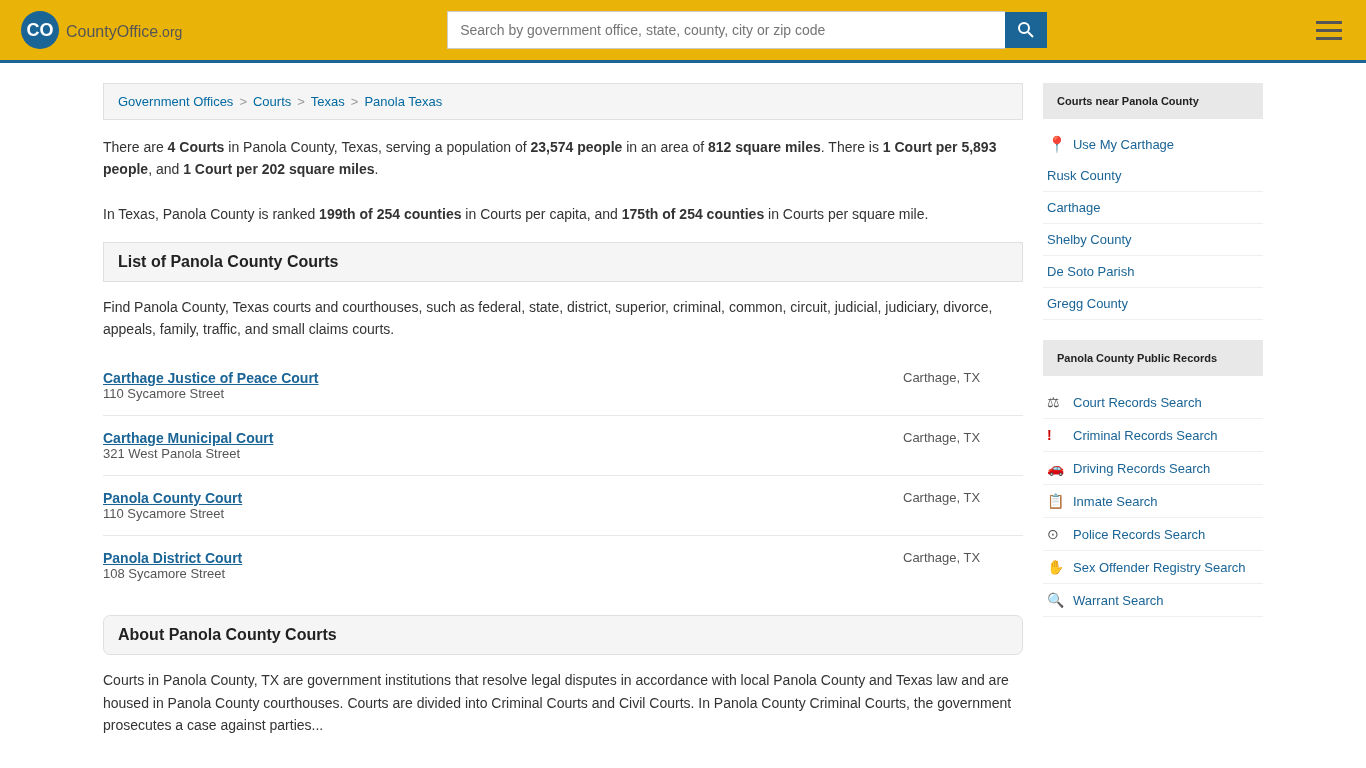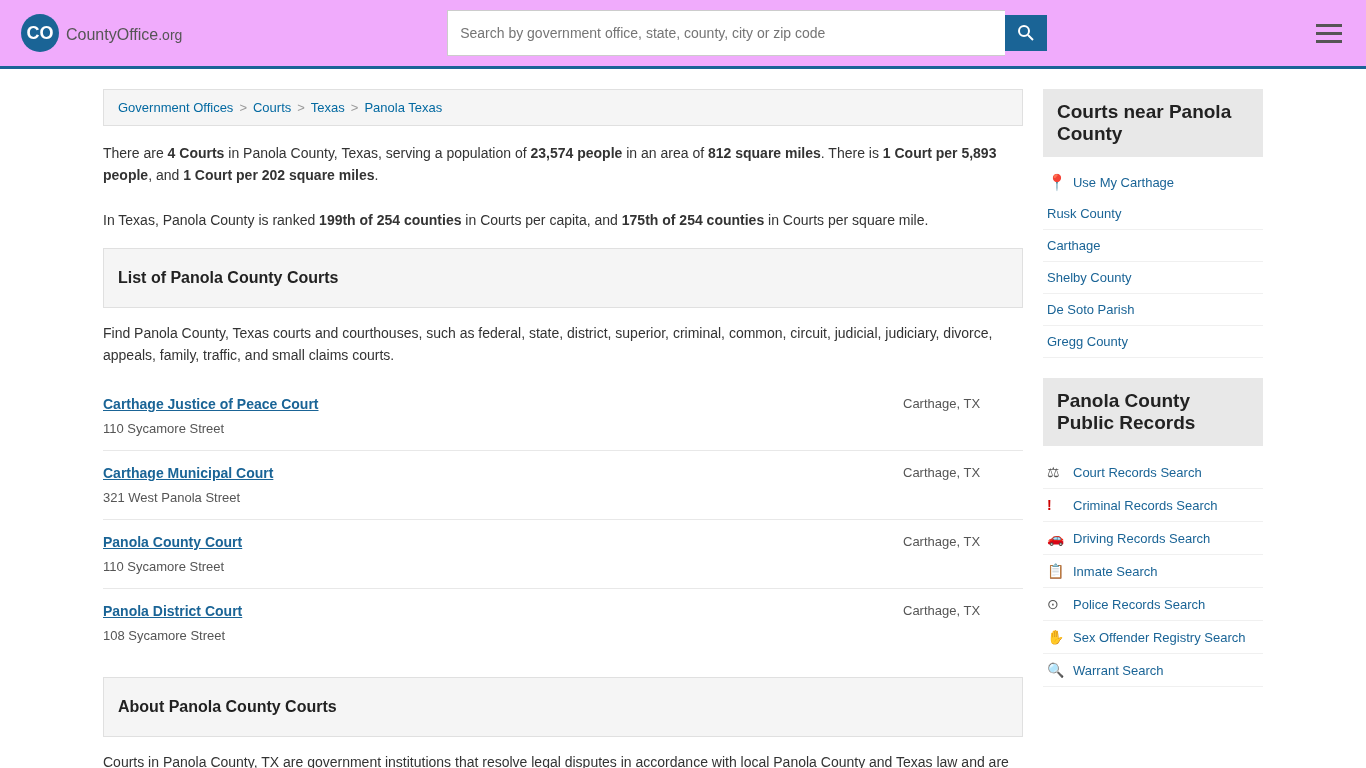--- a/index.html
+++ b/index.html
@@ -1,20 +1,20 @@
 <!DOCTYPE html>
 <html><head>
   <meta charset="utf-8">
   <style>
     * { margin: 0; padding: 0; box-sizing: border-box; }
     body { font-family: Arial, sans-serif; font-size: 14px; color: #333; background: #fff; }
 
     
     .header {
-      background: #f0abfc;
+      background: #eab308;
       border-bottom: 3px solid #1a6496;
       padding: 10px 20px;
       display: flex;
       align-items: center;
       justify-content: space-between;
     }
     .logo-area {
       display: flex;
       align-items: center;
       gap: 6px;
@@ -41,21 +41,21 @@
       max-width: 600px;
       margin: 0 20px;
     }
     .search-input {
       flex: 1;
       padding: 8px 12px;
       border: 1px solid #ccc;
       border-right: none;
       font-size: 14px;
       outline: none;
-      height: 46px;
+      height: 38px;
     }
     .search-btn {
       background: #1a6496;
       border: 1px solid #1a6496;
       color: #fff;
       padding: 0 12px;
       height: 36px;
       cursor: pointer;
       display: flex;
       align-items: center;
@@ -124,21 +124,21 @@
       margin-bottom: 16px;
       line-height: 1.6;
       font-size: 14px;
     }
     .description b { font-weight: bold; }
 
     
     .section-header {
       background: #f5f5f5;
       border: 1px solid #e0e0e0;
-      padding: 20px 14px;
+      padding: 10px 14px;
       font-size: 16px;
       font-weight: bold;
       color: #222;
       margin-bottom: 14px;
       margin-top: 10px;
     }
 
     
     .court-item {
       border-bottom: 1px solid #e8e8e8;
@@ -151,33 +151,33 @@
     .court-name {
       font-weight: bold;
       color: #1a6496;
       text-decoration: underline;
       font-size: 14px;
       cursor: pointer;
     }
     .court-address {
       color: #555;
       font-size: 13px;
-      margin-top: 9px;
+      margin-top: 0;
     }
     .court-location {
       color: #555;
       font-size: 13px;
       min-width: 120px;
     }
 
     
     .sidebar-section-title {
       background: #e8e8e8;
       padding: 12px 14px;
-      font-size: 19px;
+      font-size: 11px;
       font-weight: bold;
       color: #222;
       margin-bottom: 10px;
     }
     .sidebar-link-item {
       display: flex;
       align-items: center;
       gap: 8px;
       padding: 8px 4px;
       border-bottom: 1px solid #f0f0f0;
@@ -294,21 +294,21 @@
       </div>
       <div class="court-item">
         <div>
           <div class="court-name">Panola District Court</div>
           <div class="court-address">108 Sycamore Street</div>
         </div>
         <div class="court-location">Carthage, TX</div>
       </div>
     </div>
 
-    <div class="section-header" style="margin-top:20px;">About Panola County Courts</div>
+    <div class="section-header" style="margin-top:20px;border-radius:7px;">About Panola County Courts</div>
     <p class="about-section">Courts in Panola County, TX are government institutions that resolve legal disputes in accordance with local Panola County and Texas law and are housed in Panola County courthouses. Courts are divided into Criminal Courts and Civil Courts. In Panola County Criminal Courts, the government prosecutes a case against parties...</p>
   </div>
 
   <div class="sidebar">
 
     <div class="sidebar-section-title">Courts near Panola County</div>
 
     <div class="use-my-location">
       <span class="location-icon">📍</span>
       <a href="#">Use My Carthage</a>

